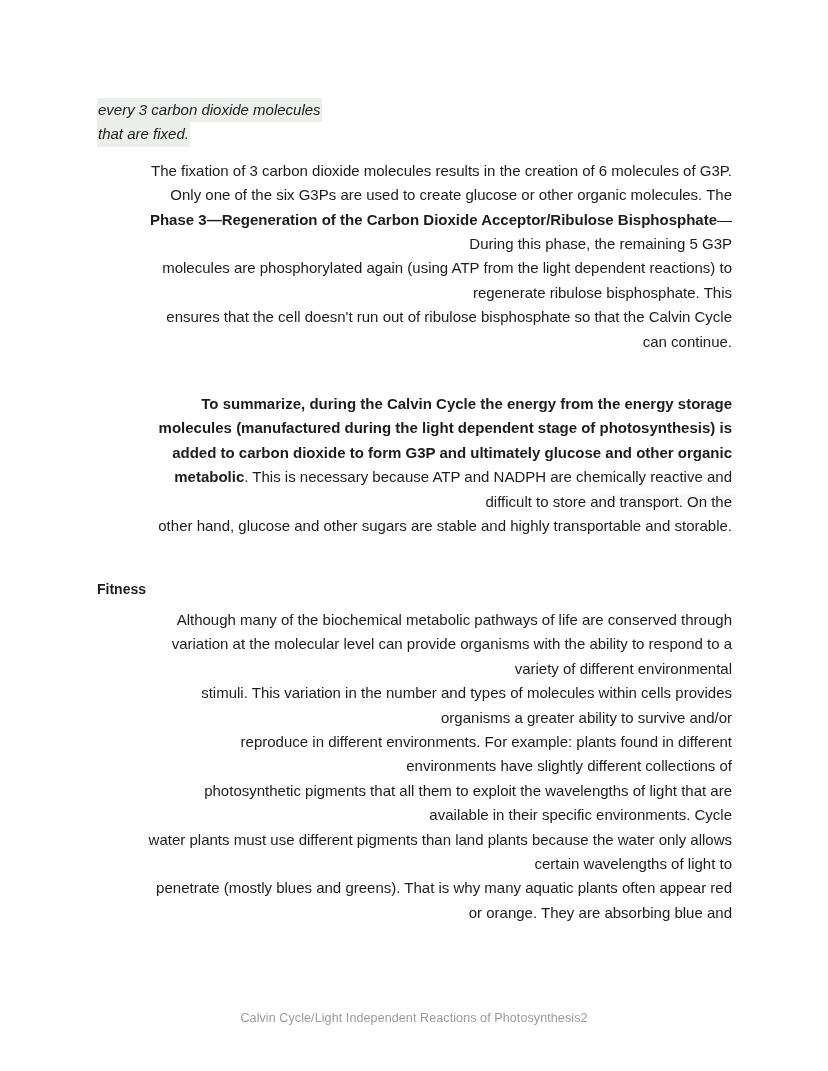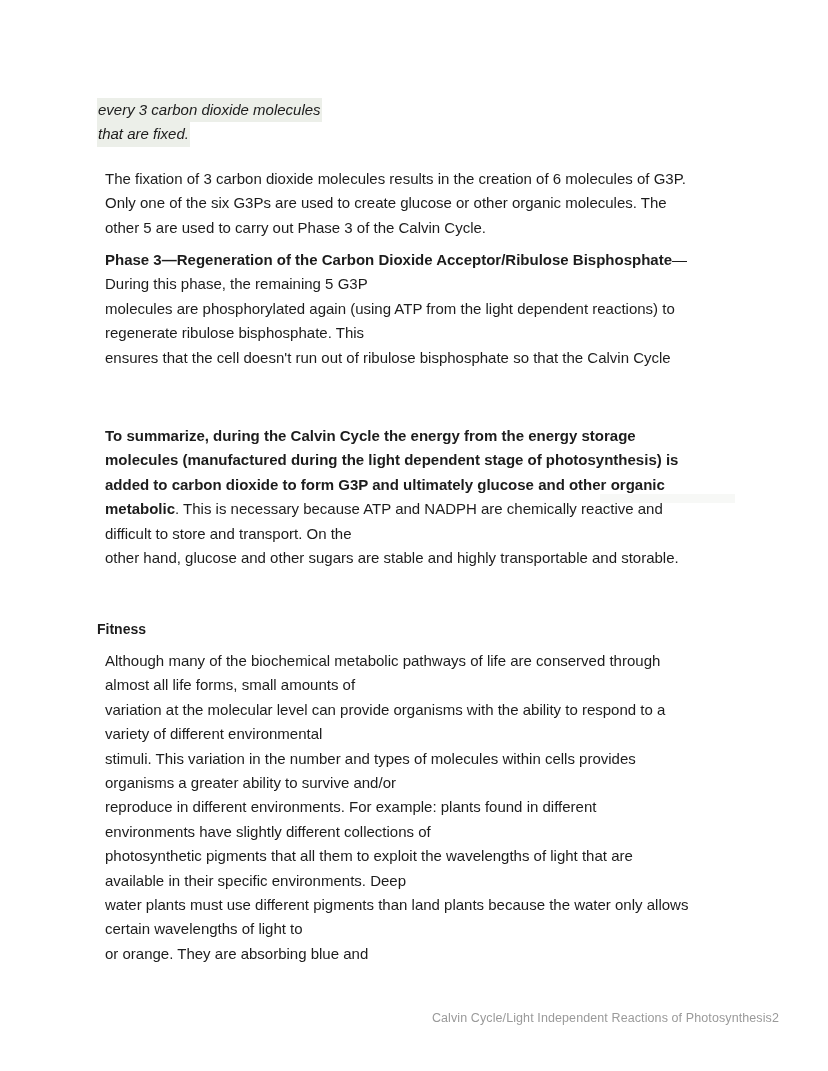--- a/index.html
+++ b/index.html
@@ -51,21 +51,22 @@
     line-height: 24.4px;
     margin: 0 0 6px 0;
   }
   .quote .line {
     display: inline-block;
     background: #ecefe9;
     padding: 0 1px;
   }
 
   .para {
-    margin: 8px;
+    margin: 0;
+    text-align: right;
   }
 
   .gap-sm { height: 6px; }
   .gap-lg { height: 38px; }
 
   .bold { font-weight: bold; }
 
   .heading {
     font-size: 14px;
     font-weight: bold;
@@ -87,21 +88,21 @@
   }
 
   
   .footer {
     position: absolute;
     left: 49px;
     right: 49px;
     top: 1010px;
     display: flex;
     align-items: baseline;
-    justify-content: flex-end;
+    justify-content: center;
     font-size: 12.5px;
     color: #9a9a9a;
     line-height: 16px;
   }
   .footer-title { letter-spacing: .1px; }
   .footer-page  { letter-spacing: .1px; }
 </style>
 </head>
 <body>
 
@@ -114,59 +115,59 @@
     <div class="quote">
       <span class="line">every 3 carbon dioxide molecules</span><br>
       <span class="line">that are fixed.</span>
     </div>
 
     <div class="gap-sm"></div>
 
     <p class="block para">
       <span class="line">The fixation of 3 carbon dioxide molecules results in the creation of 6 molecules of G3P.</span>
       <span class="line">Only one of the six G3Ps are used to create glucose or other organic molecules. The</span>
-      <span class="line">other 5 are used to carry out Phase 3 of the Calvin Cycle.</span>
     </p>
 
     <p class="block para">
       <span class="line"><span class="bold">Phase 3—Regeneration of the Carbon Dioxide Acceptor/Ribulose Bisphosphate</span><span>—</span></span>
       <span class="line">During this phase, the remaining 5 G3P</span>
       <span class="line">molecules are phosphorylated again (using ATP from the light dependent reactions) to</span>
       <span class="line">regenerate ribulose bisphosphate. This</span>
       <span class="line">ensures that the cell doesn't run out of ribulose bisphosphate so that the Calvin Cycle</span>
+      <span class="line">can continue.</span>
     </p>
 
     <div class="gap-lg"></div>
 
     <p class="block para">
       <span class="line bold">To summarize, during the Calvin Cycle the energy from the energy storage</span>
       <span class="line bold">molecules (manufactured during the light dependent stage of photosynthesis) is</span>
       <span class="line bold">added to carbon dioxide to form G3P and ultimately glucose and other organic</span>
       <span class="line"><span class="bold">metabolic</span><span>. This is necessary because ATP and NADPH are chemically reactive and</span></span>
       <span class="line">difficult to store and transport. On the</span>
       <span class="line">other hand, glucose and other sugars are stable and highly transportable and storable.</span>
     </p>
 
     <div class="gap-lg"></div>
 
     <h2 class="heading">Fitness</h2>
 
     <p class="block para">
       <span class="line">Although many of the biochemical metabolic pathways of life are conserved through</span>
-      <span class="line">almost all life forms, small amounts of</span>
       <span class="line">variation at the molecular level can provide organisms with the ability to respond to a</span>
       <span class="line">variety of different environmental</span>
       <span class="line">stimuli. This variation in the number and types of molecules within cells provides</span>
       <span class="line">organisms a greater ability to survive and/or</span>
       <span class="line">reproduce in different environments. For example: plants found in different</span>
       <span class="line">environments have slightly different collections of</span>
       <span class="line">photosynthetic pigments that all them to exploit the wavelengths of light that are</span>
-      <span class="line">available in their specific environments. Deep</span>
+      <span class="line">available in their specific environments. Cycle</span>
       <span class="line">water plants must use different pigments than land plants because the water only allows</span>
       <span class="line">certain wavelengths of light to</span>
+      <span class="line">penetrate (mostly blues and greens). That is why many aquatic plants often appear red</span>
       <span class="line">or orange. They are absorbing blue and</span>
     </p>
 
   </div>
 
   <div class="footer">
     <span class="footer-title">Calvin Cycle/Light Independent Reactions of Photosynthesis</span>
     <span class="footer-page">2</span>
   </div>
 

